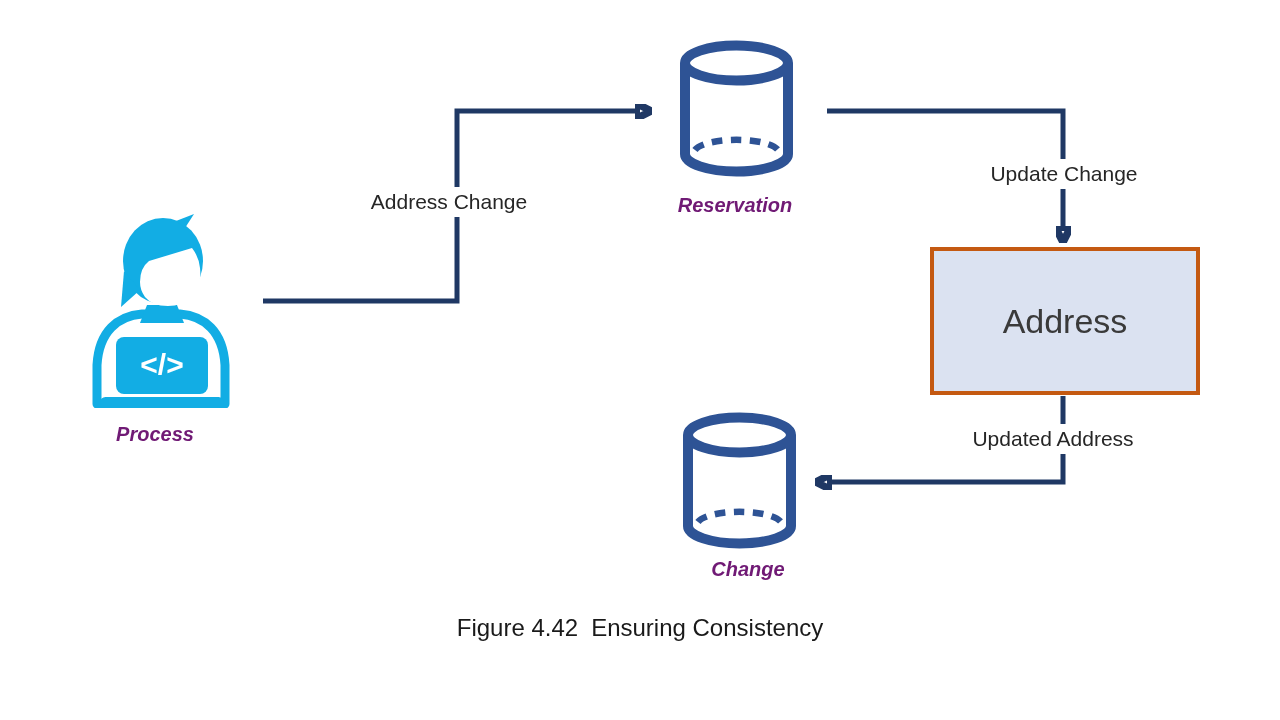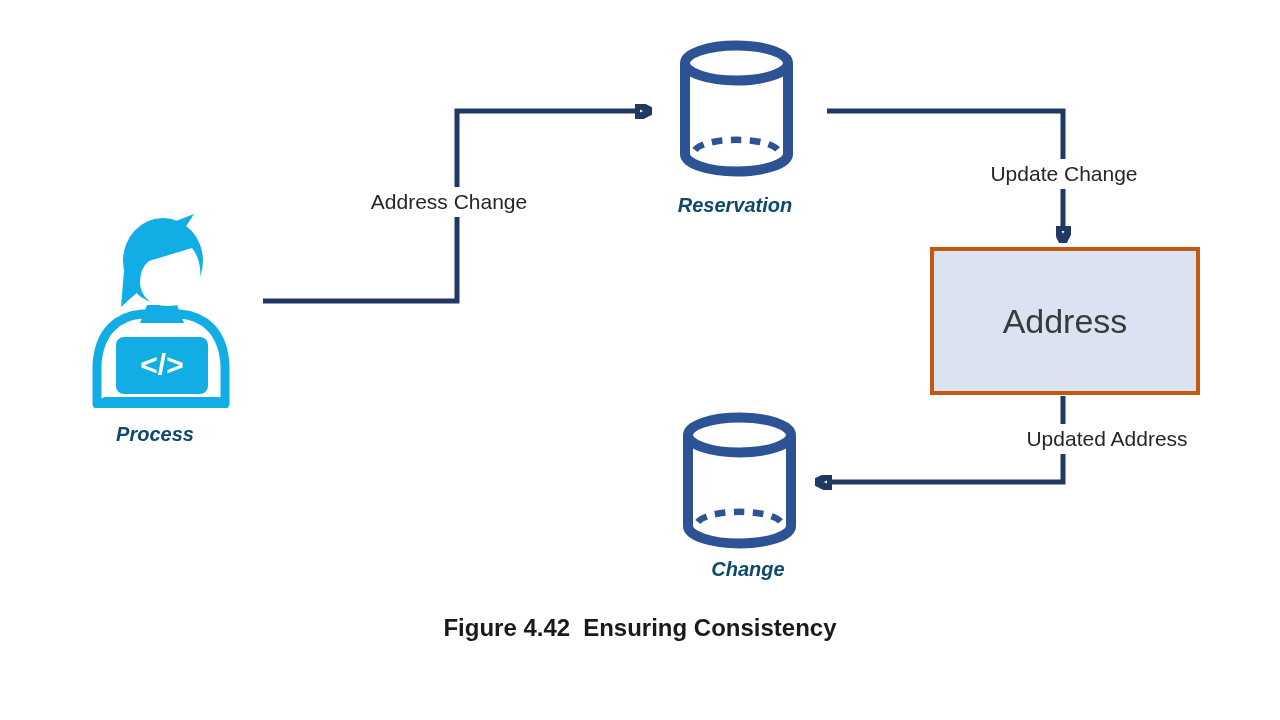--- a/index.html
+++ b/index.html
@@ -20,33 +20,33 @@
   .node-icon{position:absolute;z-index:2;}
   .cyl-stroke{stroke:var(--cylinder-blue);}
   .cyan{fill:var(--person-cyan);}
   .edge-label{
     position:absolute;z-index:3;background:#fff;padding:3px 9px;
     font-size:21px;color:var(--text-dark);white-space:nowrap;
     transform:translate(-50%,-50%);
   }
   .node-label{
     position:absolute;z-index:3;font-size:20px;font-weight:bold;font-style:italic;
-    color:#0c4a6e;text-align:center;white-space:nowrap;transform:translateX(-50%);
+    color:#701a75;text-align:center;white-space:nowrap;transform:translateX(-50%);
   }
   .process-box{
     position:absolute;left:930px;top:247px;width:270px;height:148px;z-index:2;
     background:var(--process-fill);border:4px solid var(--process-border);
     display:flex;flex-direction:row;align-items:center;justify-content:center;
   }
   .process-line{
     font-size:34px;line-height:45px;color:#3a3a3a;text-align:center;white-space:nowrap;
   }
   .caption{
     position:absolute;left:0;top:614px;width:1280px;text-align:center;z-index:3;
-    font-size:24px;color:#1a1a1a;font-weight:bold;
+    font-size:24px;color:#1a1a1a;
   }
   .caption .cap-prefix{margin-right:13px;}
 </style>
 </head>
 <body>
 
 <div class="stage">
 
   <svg class="connectors" width="1280" height="720" viewBox="0 0 1280 720">
     <defs>
@@ -88,19 +88,19 @@
   <div class="process-box">
     <div class="process-line">Address</div>
   </div>
 
   <div class="node-label" style="left:155px;top:423px">Process</div>
   <div class="node-label" style="left:735px;top:194px">Reservation</div>
   <div class="node-label" style="left:748px;top:558px">Change</div>
 
   <div class="edge-label" style="left:449px;top:202px">Address Change</div>
   <div class="edge-label" style="left:1064px;top:174px">Update Change</div>
-  <div class="edge-label" style="left:1107px;top:439px">Updated Address</div>
+  <div class="edge-label" style="left:1053px;top:439px">Updated Address</div>
 
   <div class="caption">
     <span class="cap-prefix">Figure 4.42</span><span>Ensuring Consistency</span>
   </div>
 
 </div>
 
 </body></html>

